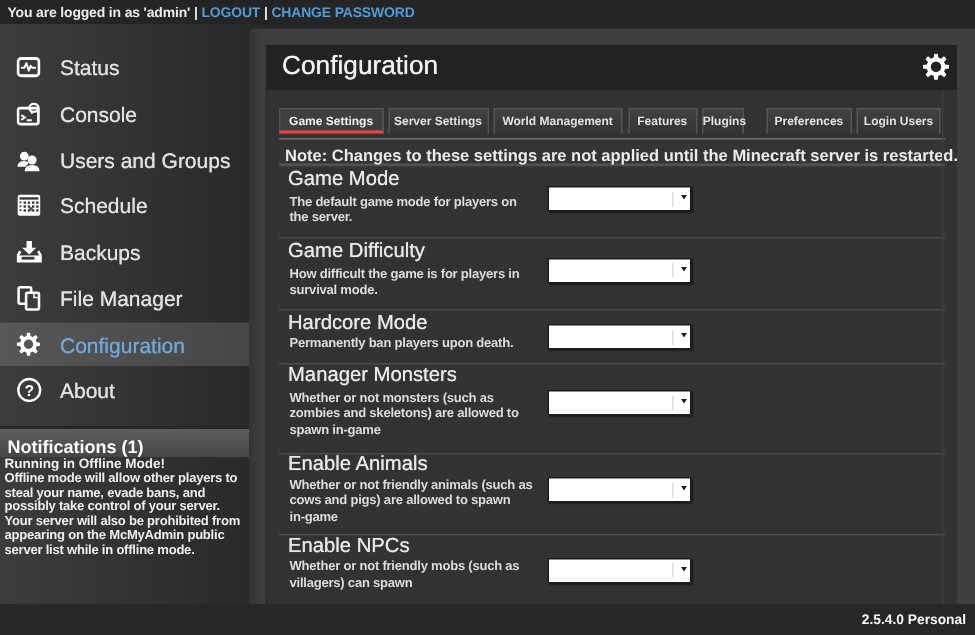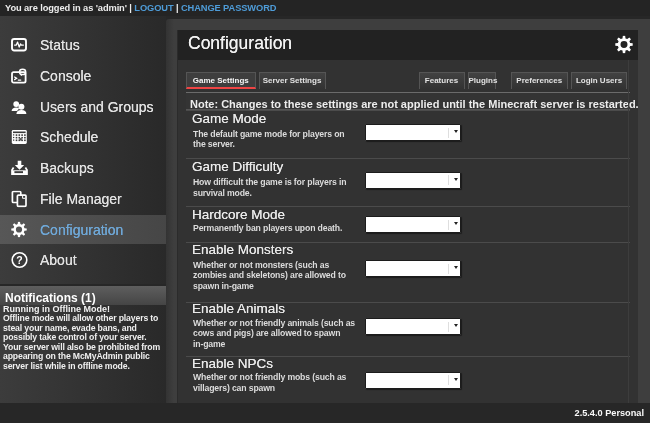--- a/index.html
+++ b/index.html
@@ -155,20 +155,21 @@
   <div class="abs" style="left:177px; top:29.5px; width:1px; height:373.5px; background:#2b2b2b;"></div>
   <div id="titlebar" class="abs">
       <div class="t">Configuration</div>
       <span class="micon" id="ic-gear2" style="left:auto; right:6.5px; top:14px;"><svg class="icon" width="18" height="18" viewBox="0 0 16 16">
           <path d="M6.65 2.57 L6.98 0.27 L9.02 0.27 L9.35 2.57 L10.88 3.20 L12.75 1.81 L14.19 3.25 L12.80 5.12 L13.43 6.65 L15.73 6.98 L15.73 9.02 L13.43 9.35 L12.80 10.88 L14.19 12.75 L12.75 14.19 L10.88 12.80 L9.35 13.43 L9.02 15.73 L6.98 15.73 L6.65 13.43 L5.12 12.80 L3.25 14.19 L1.81 12.75 L3.20 10.88 L2.57 9.35 L0.27 9.02 L0.27 6.98 L2.57 6.65 L3.20 5.12 L1.81 3.25 L3.25 1.81 L5.12 3.20 Z M4.90 8.00 A3.1 3.1 0 1 0 11.10 8.00 A3.1 3.1 0 1 0 4.90 8.00 Z" fill="#fff" fill-rule="evenodd"></path>
         </svg></span>
     </div>
 
   <div class="tab active" style="left:186px; width:69.5px;">Game Settings</div>
   <div class="tab" style="left:258.5px; width:67px;">Server Settings</div>
+  <div class="tab" style="left:329px; width:85.5px;">World Management</div>
   <div class="tab" style="left:418.5px; width:46px;">Features</div>
   <div class="tab" style="left:467.5px; width:28px;">Plugins</div>
   <div class="tab" style="left:510.5px; width:57.5px;">Preferences</div>
   <div class="tab" style="left:571px; width:56px;">Login Users</div>
 
   <div id="notebar" class="abs">
       <div class="txt">Note: Changes to these settings are not applied until the Minecraft server is restarted.</div>
     </div>
 
   <div class="hr" style="top:110px;"></div>
@@ -189,21 +190,21 @@
 
   <div class="hr" style="top:206px;"></div>
   <div class="sect-title" style="top:207px;">Hardcore Mode</div>
   <div class="sect-desc" style="top:223.1px; width:200px;">Permanently ban players upon death.</div>
   <div class="sel-box" style="top:216px;">
       <span class="sep"></span>
       <span class="arr"></span>
     </div>
 
   <div class="hr" style="top:241.5px;"></div>
-  <div class="sect-title" style="top:241.9px;">Enable Monsters</div>
+  <div class="sect-title" style="top:241.9px;">Manager Monsters</div>
   <div class="sect-desc" style="top:259.5px;">Whether or not monsters (such as<br>zombies and skeletons) are allowed to<br>spawn in-game</div>
   <div class="sel-box" style="top:260px;">
       <span class="sep"></span>
       <span class="arr"></span>
     </div>
 
   <div class="hr" style="top:302px;"></div>
   <div class="sect-title" style="top:300.9px;">Enable Animals</div>
   <div class="sect-desc" style="top:317.6px;">Whether or not friendly animals (such as<br>cows and pigs) are allowed to spawn<br>in-game</div>
   <div class="sel-box" style="top:318px;">

